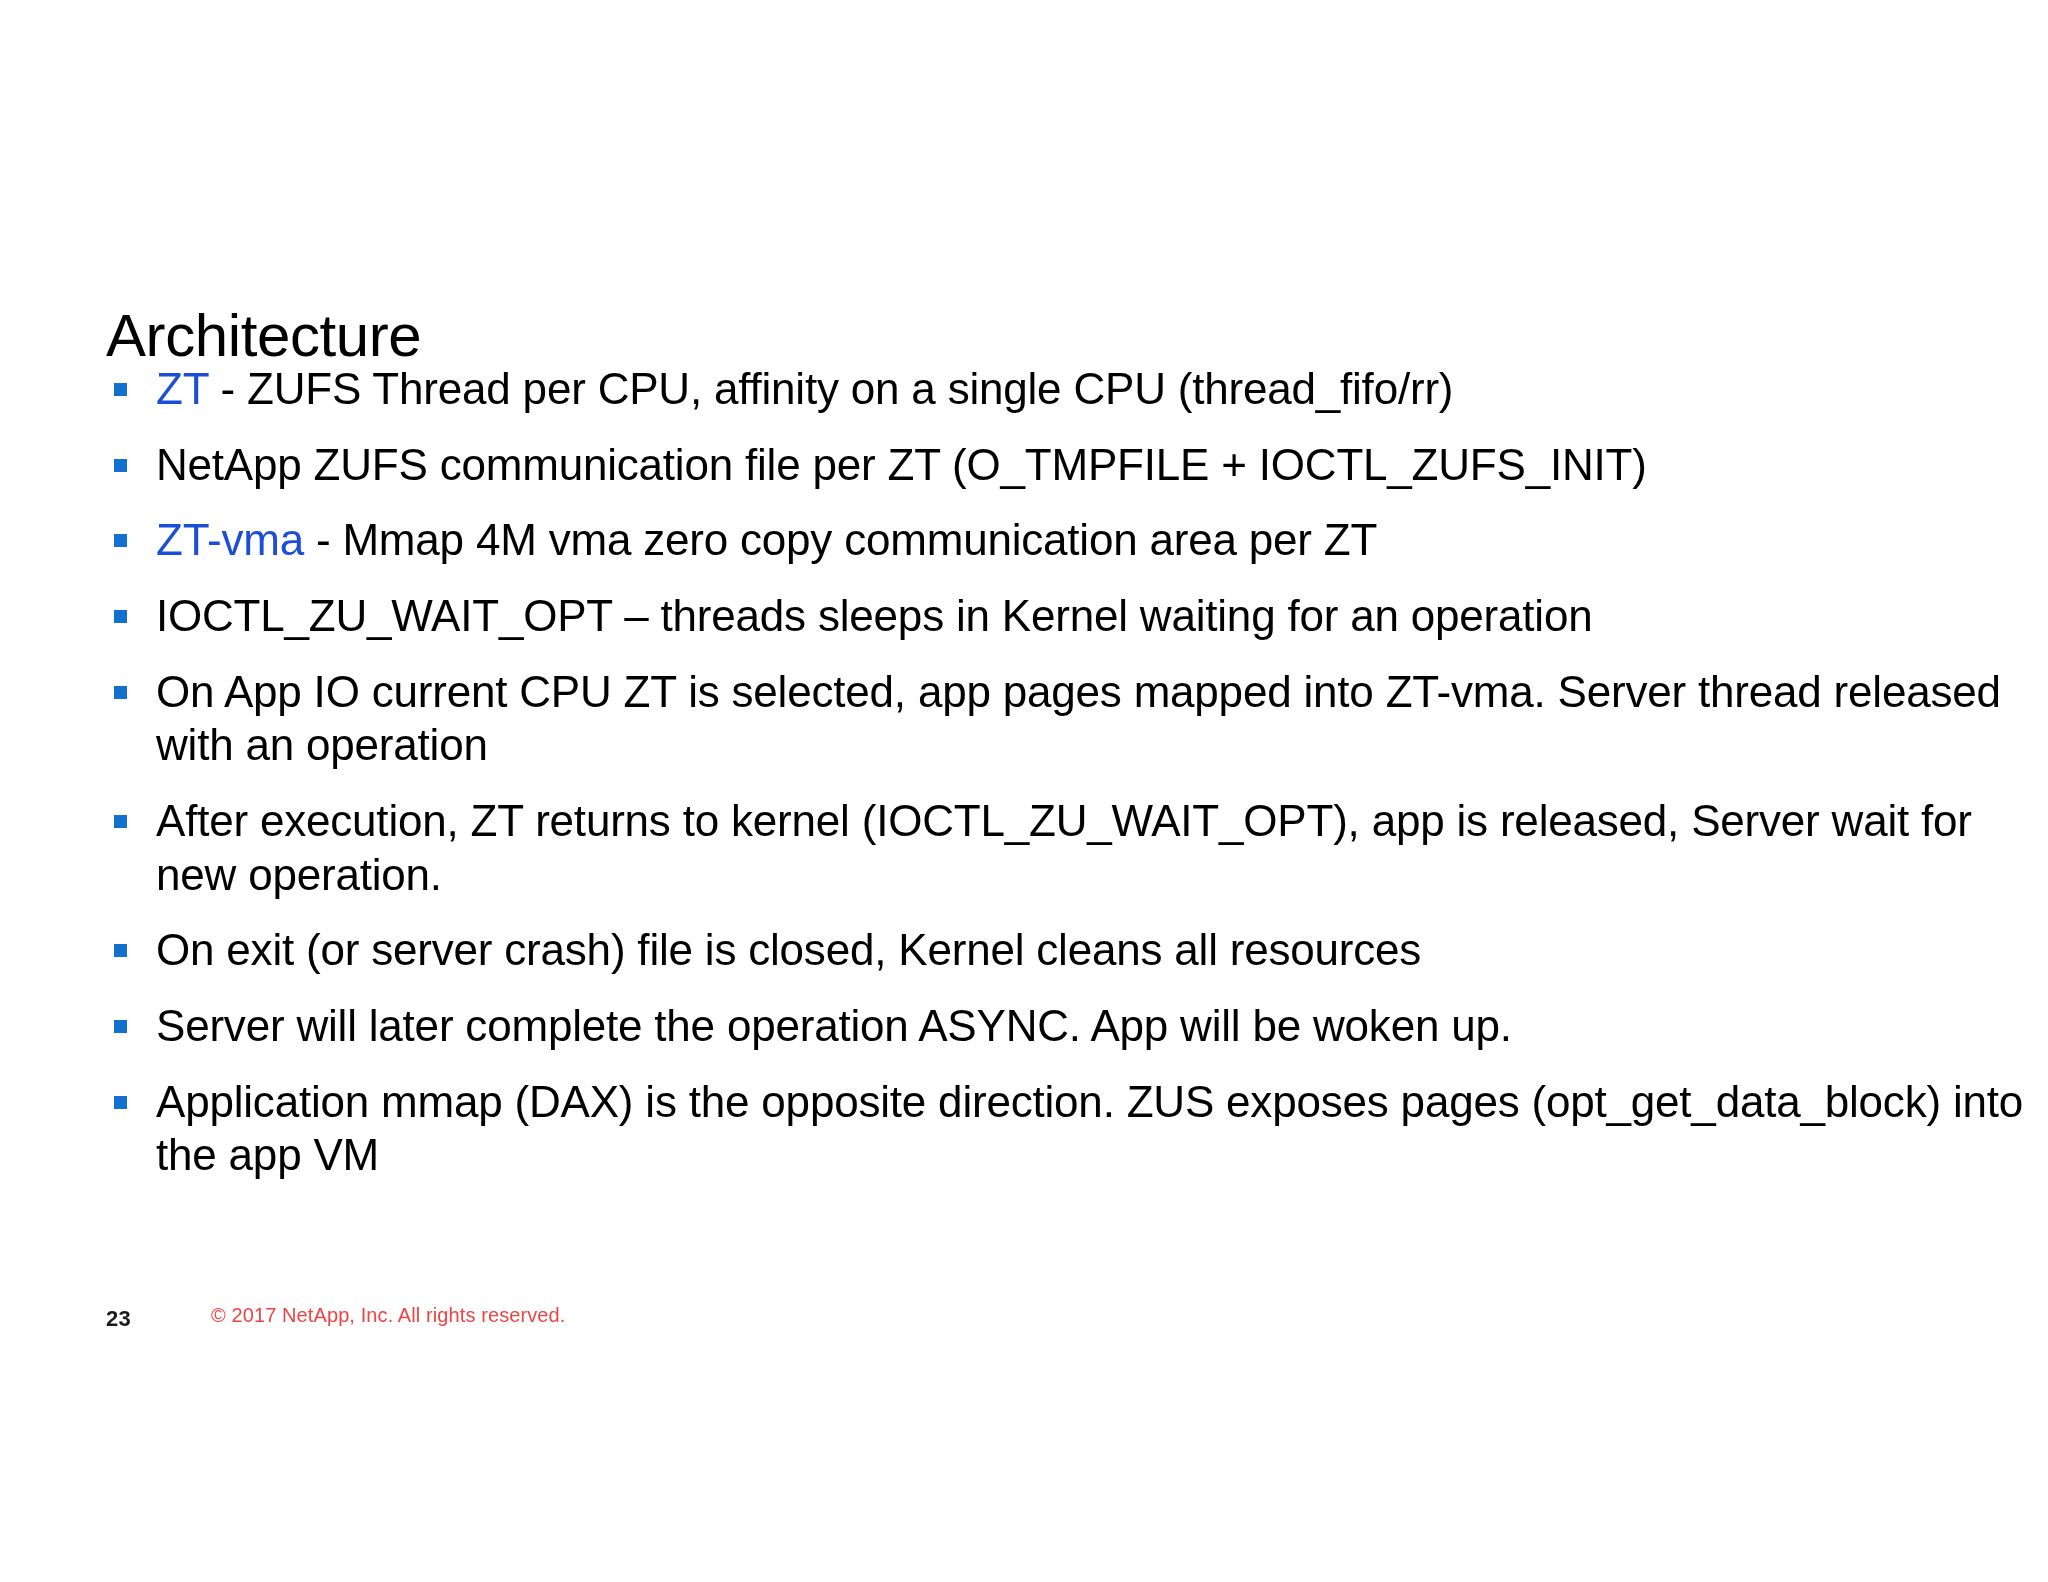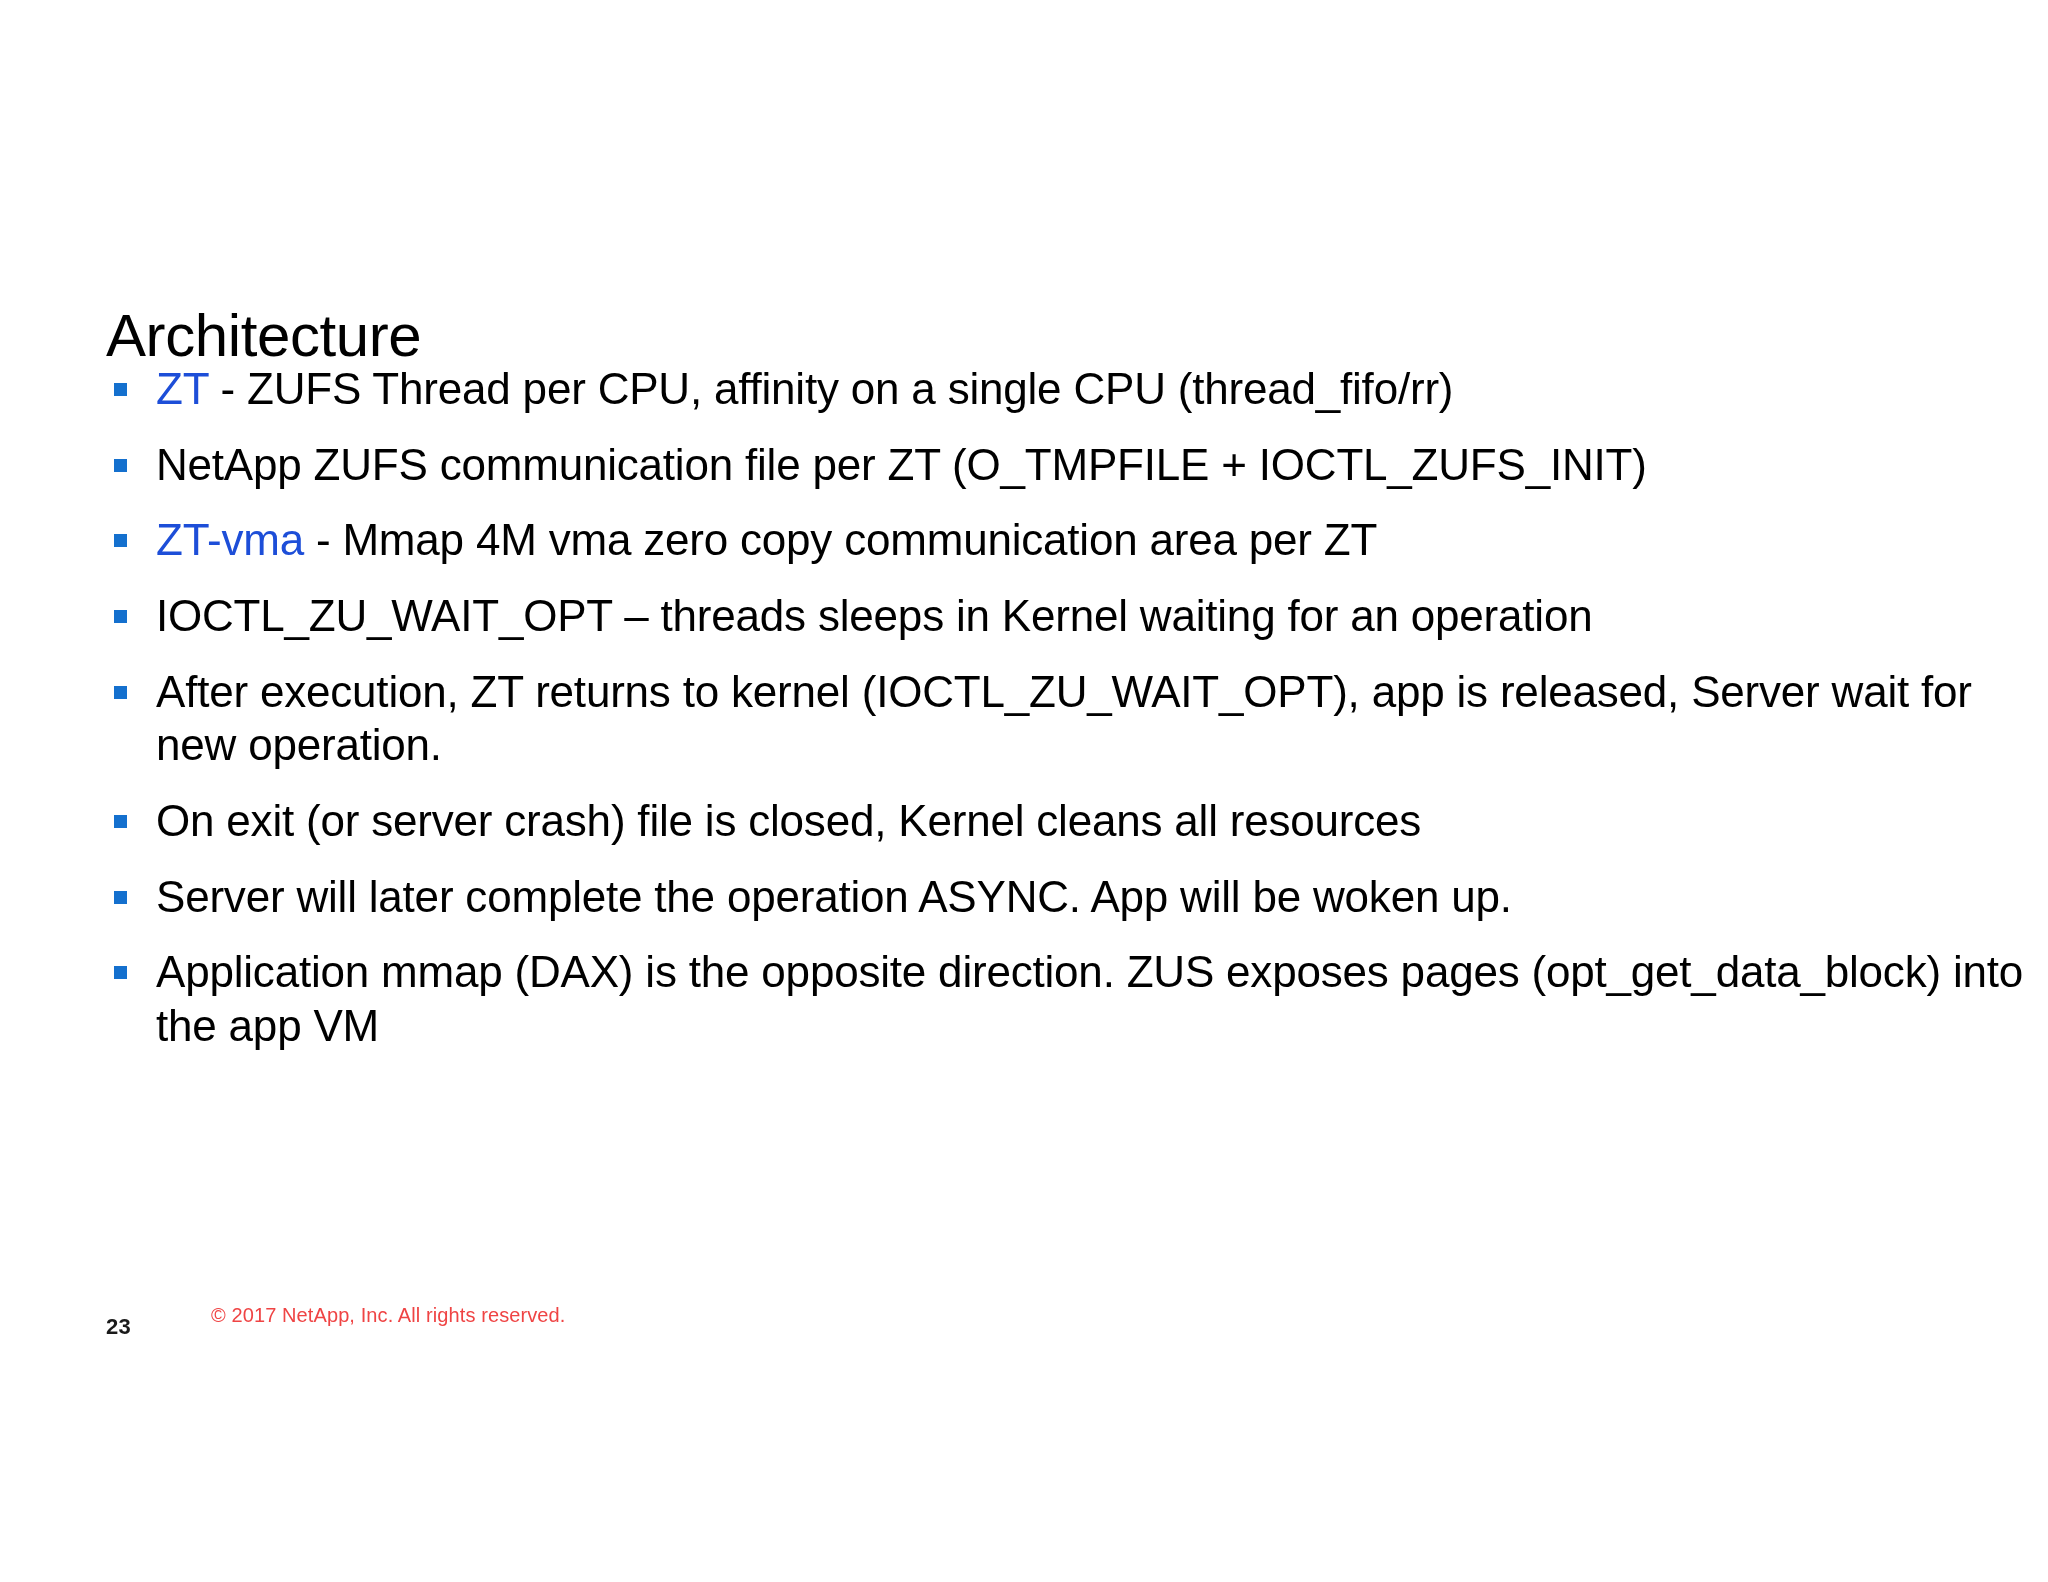--- a/index.html
+++ b/index.html
@@ -80,21 +80,21 @@
   .footer {
     position: absolute;
     left: 0;
     top: 1302px;
     width: 2048px;
     height: 40px;
   }
   .page-number {
     position: absolute;
     left: 58px;
-    top: 12px;
+    top: 4px;
     font-size: 22px;
     font-weight: bold;
     color: #1a1a1a;
     letter-spacing: 0.2px;
   }
   .copyright {
     position: absolute;
     left: 163px;
     top: 2px;
     font-size: 20px;
@@ -121,20 +121,24 @@
       <div class="bullet-row">
         <span class="bullet-marker"></span>
         <span class="bullet-text"><span class="blue">ZT-vma</span><span> - Mmap 4M vma zero copy communication area per ZT</span></span>
       </div>
       <div class="bullet-row">
         <span class="bullet-marker"></span>
         <span class="bullet-text"><span>IOCTL_ZU_WAIT_OPT – threads sleeps in Kernel waiting for an operation</span></span>
       </div>
       <div class="bullet-row">
         <span class="bullet-marker"></span>
+        <span class="bullet-text"><span>On App IO current CPU ZT is selected, app pages mapped into ZT-vma. Server thread released with an operation</span></span>
+      </div>
+      <div class="bullet-row">
+        <span class="bullet-marker"></span>
         <span class="bullet-text"><span>After execution, ZT returns to kernel (IOCTL_ZU_WAIT_OPT), app is released, Server wait for new operation.</span></span>
       </div>
       <div class="bullet-row">
         <span class="bullet-marker"></span>
         <span class="bullet-text"><span>On exit (or server crash) file is closed, Kernel cleans all resources</span></span>
       </div>
       <div class="bullet-row">
         <span class="bullet-marker"></span>
         <span class="bullet-text"><span>Server will later complete the operation ASYNC. App will be woken up.</span></span>
       </div>

